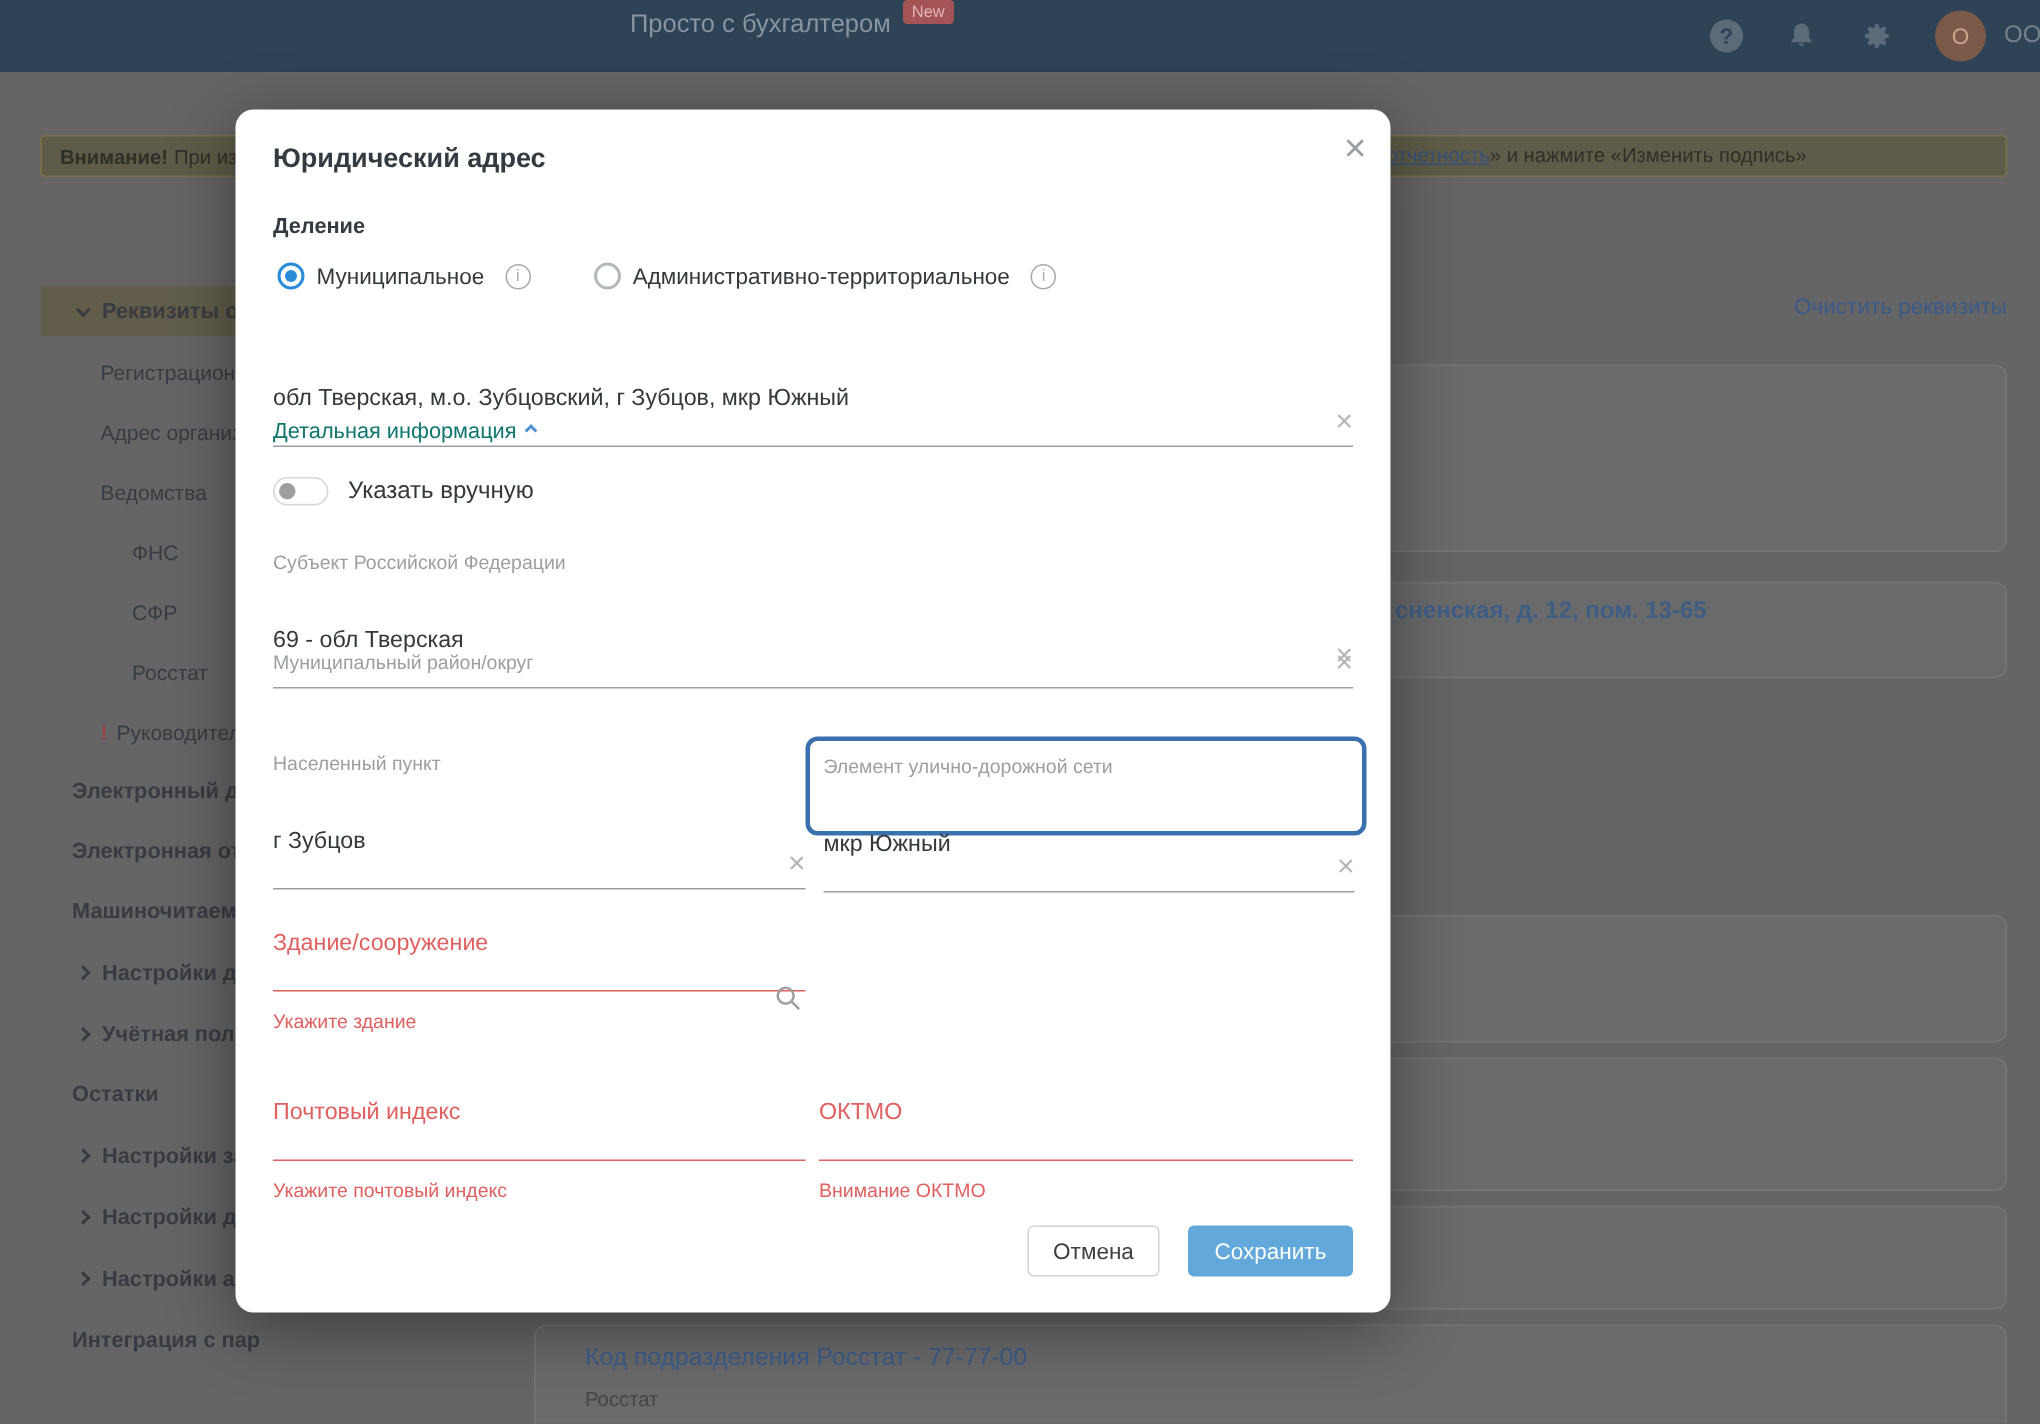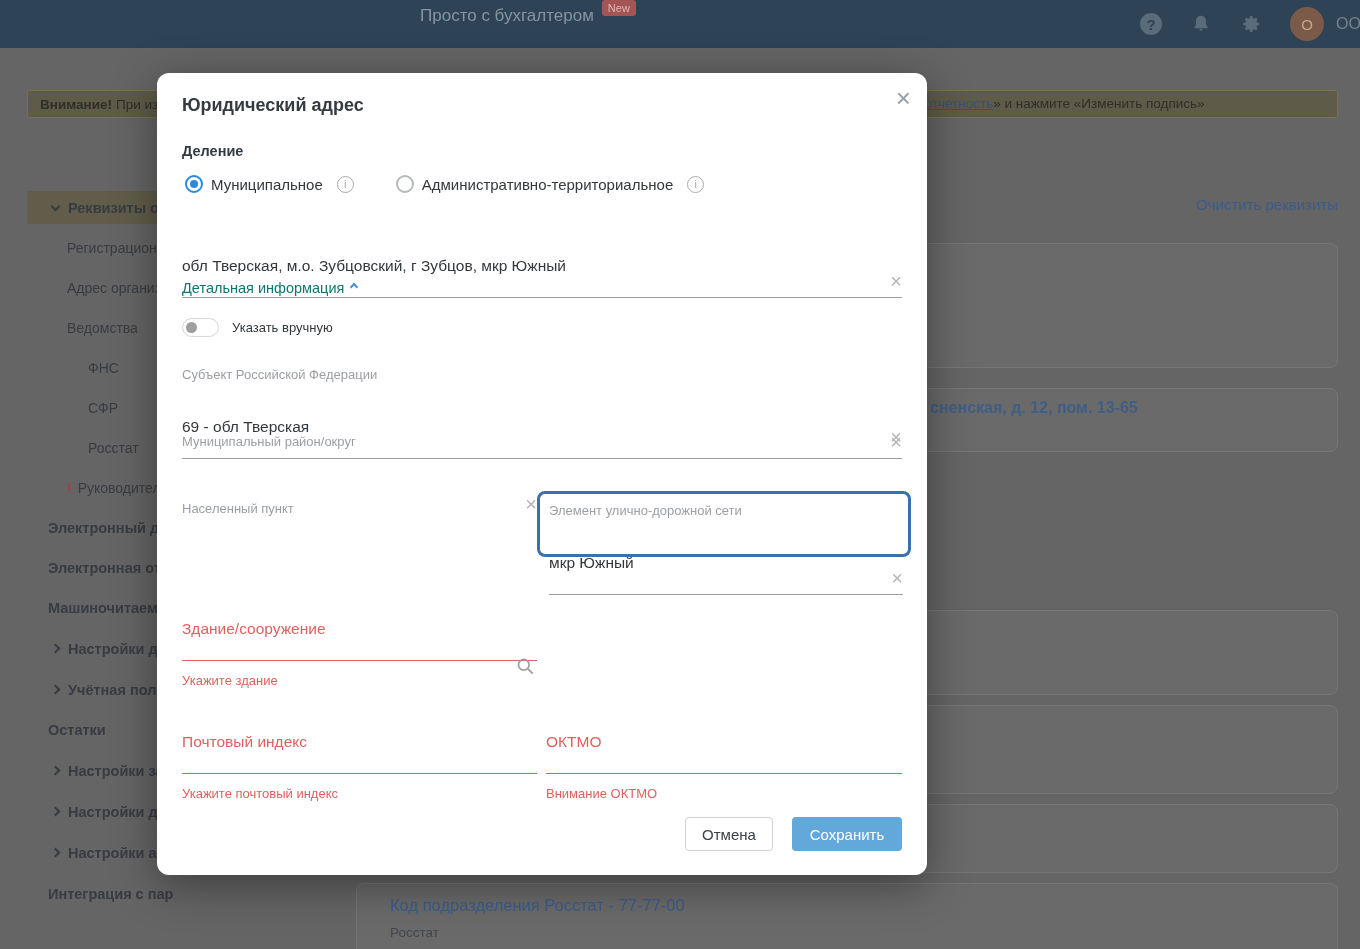--- a/index.html
+++ b/index.html
@@ -71,21 +71,21 @@
   .fg .clear { position:absolute; right:0; bottom:7px; color:#b5b5b5; font-size:20px; line-height:1; cursor:pointer; }
   .fg .searchi { position:absolute; right:2px; bottom:8px; cursor:pointer; }
   .err { color:#e05f5f; font-size:13px; margin-top:12px; }
 
   .details { left:25px; top:207px; color:#0f766e; font-size:14.5px; cursor:pointer; display:flex; align-items:flex-start; gap:7px; }
   .chev-up { width:6px; height:6px; border-right:2px solid #4a90d2; border-bottom:2px solid #4a90d2; transform:rotate(-135deg); display:inline-block; margin-top:4px; }
 
   .toggle-row { left:25px; top:245px; display:flex; align-items:center; gap:13px; }
   .toggle { width:37px; height:19px; border-radius:10px; border:1px solid #d8d8d8; background:#fff; position:relative; cursor:pointer; box-shadow:inset 0 0 2px rgba(0,0,0,.06); }
   .toggle .knob { position:absolute; left:3px; top:3px; width:11px; height:11px; border-radius:50%; background:#9e9e9e; }
-  .toggle-label { font-size:13px; color:#33383c; }
+  .toggle-label { font-size:16px; color:#33383c; }
 
   .focusbox { position:absolute; left:380px; top:418px; width:374px; height:66px; border:3px solid #3a70ad; border-radius:8px; padding:9px 5px 0 9px; }
   .focusbox .fg-in { position:relative; }
 
   .btn { position:absolute; height:34px; border-radius:4px; font-size:15px; display:flex; align-items:center; justify-content:center; cursor:pointer; font-family:inherit; }
   .btn-cancel { left:528px; top:744px; width:88px; background:#fff; border:1px solid #d2d2d2; color:#3c4043; }
   .btn-save { left:635px; top:744px; width:110px; background:#62a8db; border:none; color:#fff; }
 </style>
 </head>
 <body>
@@ -235,20 +235,21 @@
     <span class="clear">×</span>
   </div>
 
   <div class="fg" style="left:25px; top:361px; width:720px;">
     <div class="lbl">Муниципальный район/округ</div>
     <span class="clear">×</span>
   </div>
 
   <div class="fg" style="left:25px; top:428px; width:355px;">
     <div class="lbl">Населенный пункт</div>
+    <input value="г Зубцов" style="">
     <span class="clear">×</span>
   </div>
 
   <div class="focusbox">
     <div class="fg-in fg" style="position:relative; width:100%;">
       <div class="lbl">Элемент улично-дорожной сети</div>
       <input value="мкр Южный" style="">
       <span class="clear">×</span>
     </div>
   </div>

